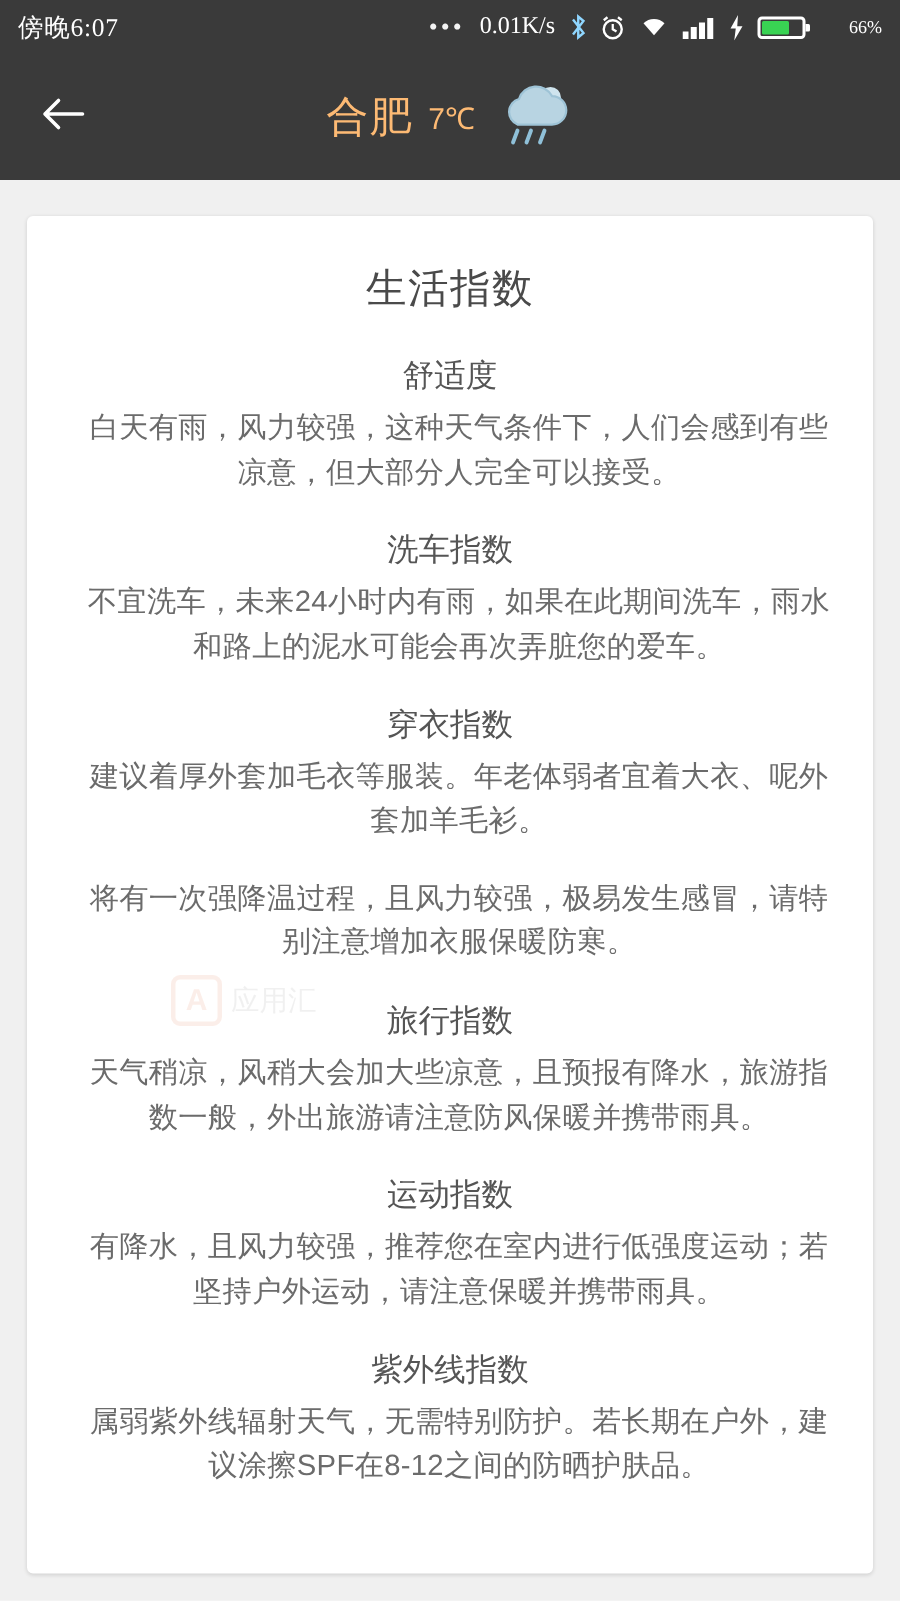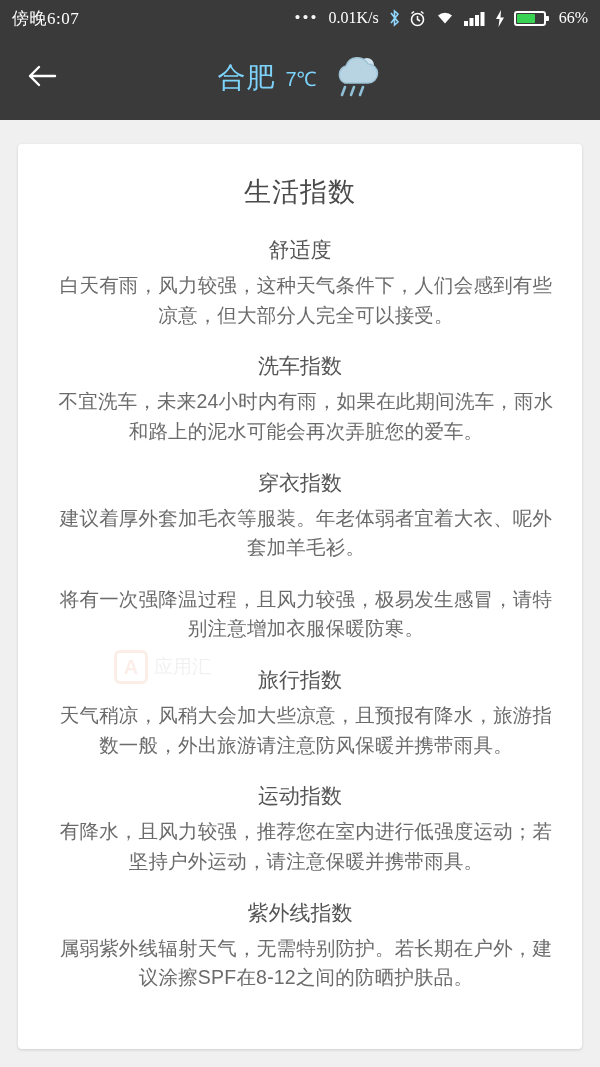--- a/index.html
+++ b/index.html
@@ -30,21 +30,21 @@
     margin-right: 10px;
     opacity: .95;
   }
   .statusbar .netspeed { margin-right: 10px; font-size: 16px; }
   .statusbar .ico {
     margin-right: 9px;
     display: inline-flex;
     align-items: center;
     justify-content: center;
   }
-  .statusbar .batpct { margin-left: 4px; font-size: 16px; }
+  .statusbar .batpct { margin-left: 20px; font-size: 12px; }
   .batt-shell {
     width: 32px; height: 15px;
     border: 2px solid #ffffff;
     border-radius: 3px;
     position: relative;
     display: inline-block;
   }
   .batt-shell::after {
     content: "";
     position: absolute;
@@ -58,21 +58,21 @@
     left: 1px; top: 1px; bottom: 1px;
     width: 64%;
     background: #39d353;
     border-radius: 1px;
   }
 
   
   .appbar {
     height: 84px;
     background: #3a3a3a;
-    color: #7dd3fc;
+    color: #fdba74;
     display: flex;
     align-items: center;
     padding: 0 16px;
     position: relative;
   }
   .back-btn {
     width: 52px; height: 52px;
     display: flex; align-items: center; justify-content: center;
     cursor: pointer;
   }

